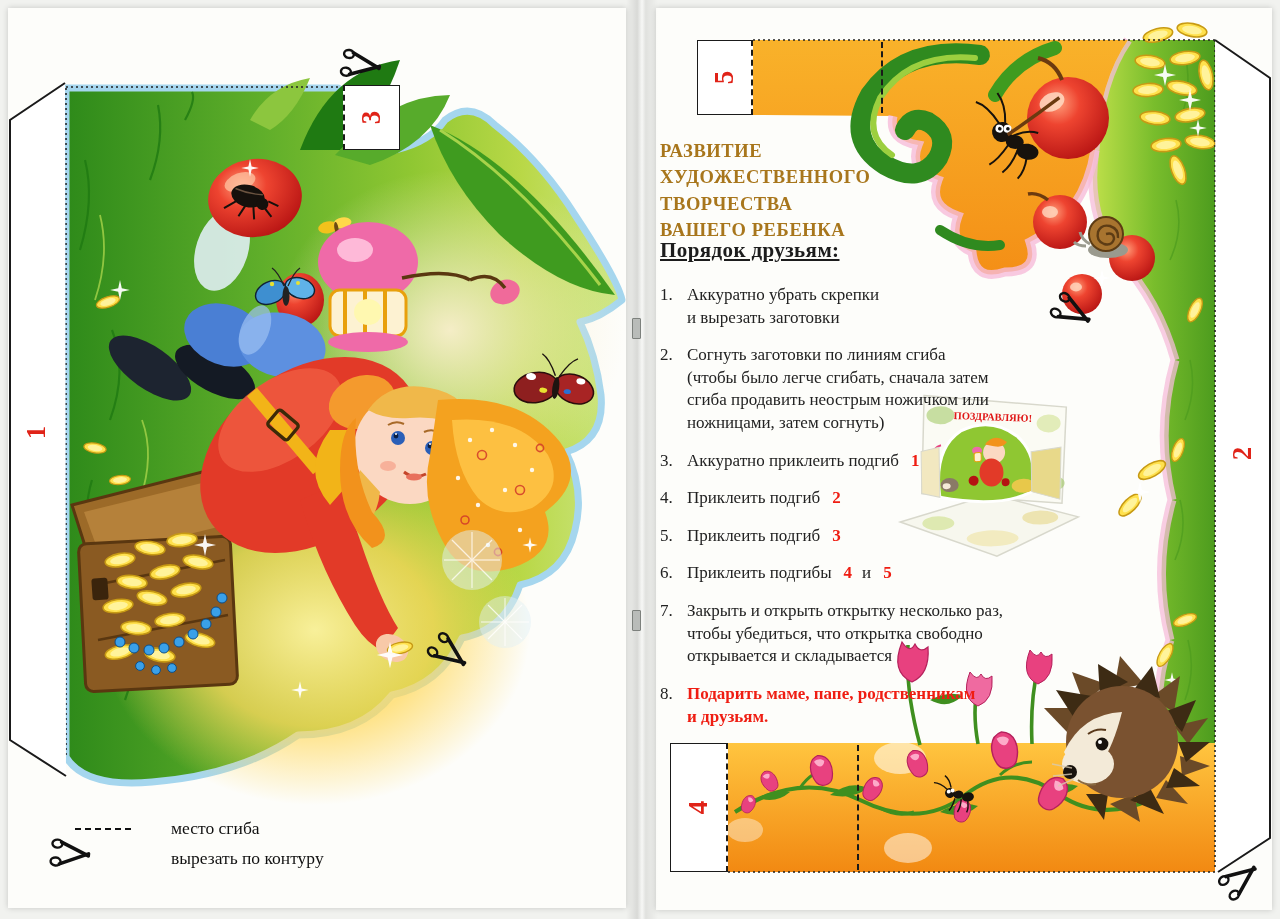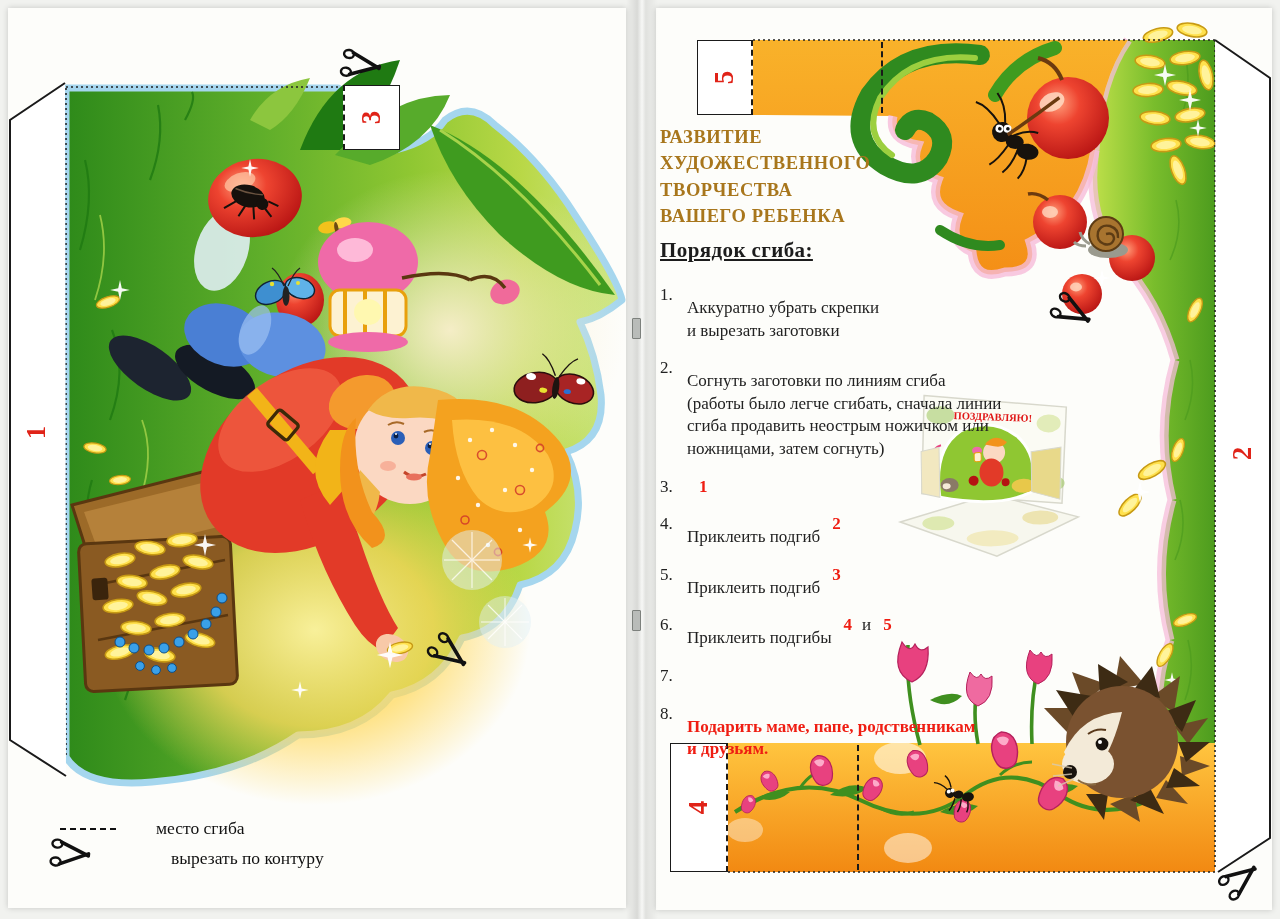--- a/index.html
+++ b/index.html
@@ -8,28 +8,28 @@
   .page{position:absolute;background:#fdfdfa;box-shadow:0 0 6px rgba(0,0,0,.18);}
   .abs{position:absolute;}
   svg{display:block;}
   
   .tab{position:absolute;background:#fff;border:1.6px solid #1a1a1a;box-sizing:border-box;
        display:flex;align-items:center;justify-content:center;}
   .tab .n{color:#e02318;font-weight:bold;font-size:27px;transform:rotate(-90deg);
           font-family:"Liberation Serif",serif;}
   .vdash{position:absolute;width:0;border-left:2px dashed #1a1a1a;}
   
-  .title{position:absolute;left:660px;top:124px;color:#a8761c;font-weight:bold;
+  .title{position:absolute;left:660px;top:138px;color:#a8761c;font-weight:bold;
          font-size:18.5px;line-height:1.42;letter-spacing:.6px;white-space:pre-line;}
   .heading{position:absolute;left:660px;top:238px;font-weight:bold;font-size:21px;
            color:#1c1c1c;text-decoration:underline;letter-spacing:.4px;}
   .steps{position:absolute;left:660px;top:284px;width:440px;color:#222;}
   .step{display:flex;margin-bottom:15px;font-size:17px;line-height:1.33;}
   .step .num{width:27px;flex:none;}
-  .step .txt{white-space:pre-line;margin-top:13px;}
+  .step .txt{white-space:pre-line;}
   .step .red,.red-num{color:#ef1d12;font-weight:bold;}
   .step .red{margin-left:12px;}
   .step .mid{margin-left:10px;}
   .step.all-red .txt{color:#ef1d12;font-weight:bold;}
   
   .legend-row{position:absolute;display:flex;align-items:center;font-size:17.5px;color:#111;}
   .fold-sample{width:56px;border-top:2.5px dashed #111;margin-right:40px;}
   
   .wm{position:absolute;left:115px;top:408px;width:1040px;font-family:"DejaVu Sans",sans-serif;
       font-weight:bold;font-size:104px;letter-spacing:14px;color:rgba(125,125,125,0.14);
@@ -592,37 +592,38 @@
     <span style="color:#e02318;font-weight:bold;font-size:27px;transform:rotate(-90deg);">2</span>
   </div>
 
   <div class="vdash z26" style="left:881px;top:42px;height:71px;"></div>
   <div class="vdash z26" style="left:857px;top:745px;height:125px;"></div>
 
   <div class="title z31">РАЗВИТИЕ
 ХУДОЖЕСТВЕННОГО
 ТВОРЧЕСТВА
 ВАШЕГО  РЕБЕНКА</div>
-  <div class="heading z31">Порядок сгиба:</div>
+  <div class="heading z31">Порядок друзьям:</div>
 
   <div class="steps z31">
     <div class="step">
       <span class="num">1.</span>
       <span class="txt">Аккуратно убрать скрепки
 и вырезать заготовки</span>
     </div>
     <div class="step">
       <span class="num">2.</span>
       <span class="txt">Согнуть заготовки по линиям сгиба
-(работы было легче сгибать, сначала линии
+(чтобы было легче сгибать, сначала затем
 сгиба продавить неострым ножичком или
 ножницами, затем согнуть)</span>
     </div>
     <div class="step">
       <span class="num">3.</span>
+      <span class="txt">Аккуратно приклеить подгиб</span>
       <span class="red">1</span>
     </div>
     <div class="step">
       <span class="num">4.</span>
       <span class="txt">Приклеить подгиб</span>
       <span class="red">2</span>
     </div>
     <div class="step">
       <span class="num">5.</span>
       <span class="txt">Приклеить подгиб</span>
@@ -630,29 +631,32 @@
     </div>
     <div class="step">
       <span class="num">6.</span>
       <span class="txt">Приклеить подгибы</span>
       <span class="red">4</span>
       <span class="mid">и</span>
       <span class="red">5</span>
     </div>
     <div class="step">
       <span class="num">7.</span>
+      <span class="txt">Закрыть и открыть открытку несколько раз,
+чтобы убедиться, что открытка свободно
+открывается и складывается</span>
     </div>
     <div class="step all-red">
       <span class="num">8.</span>
       <span class="txt">Подарить маме, папе, родственникам
 и друзьям.</span>
     </div>
   </div>
 
-  <div class="legend-row z31" style="left:60px;top:818px;justify-content:space-between;">
+  <div class="legend-row z31" style="left:75px;top:818px;justify-content:space-between;">
     <span class="fold-sample"></span>
     <span>место сгиба</span>
   </div>
   <div class="legend-row z31" style="left:75px;top:848px;align-items:flex-end;">
     <span style="width:56px;margin-right:40px;"></span>
     <span>вырезать по контуру</span>
   </div>
 
 
   <div class="seam"></div>

